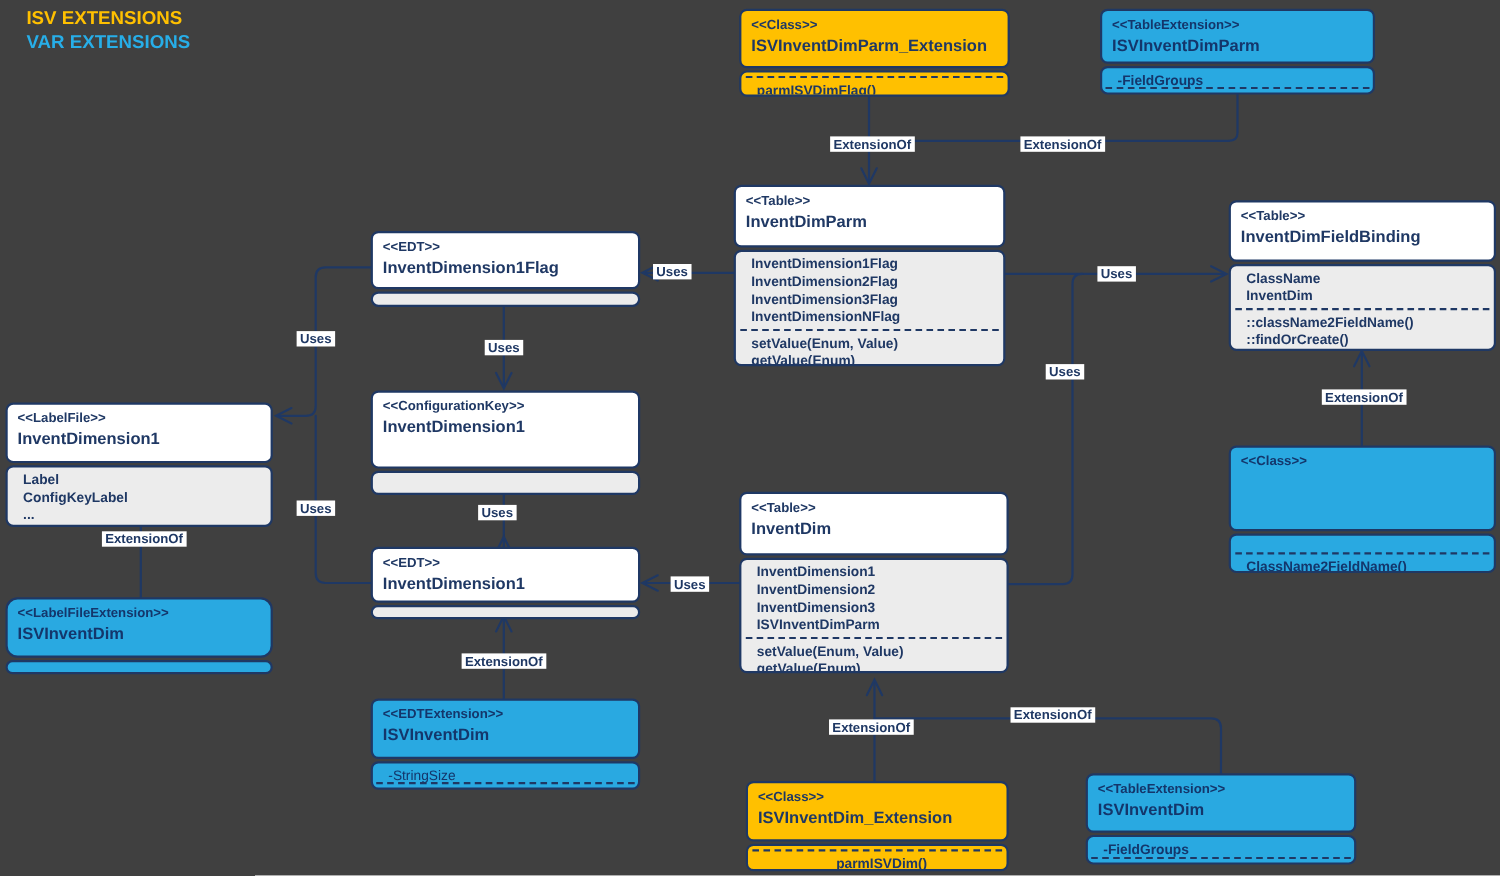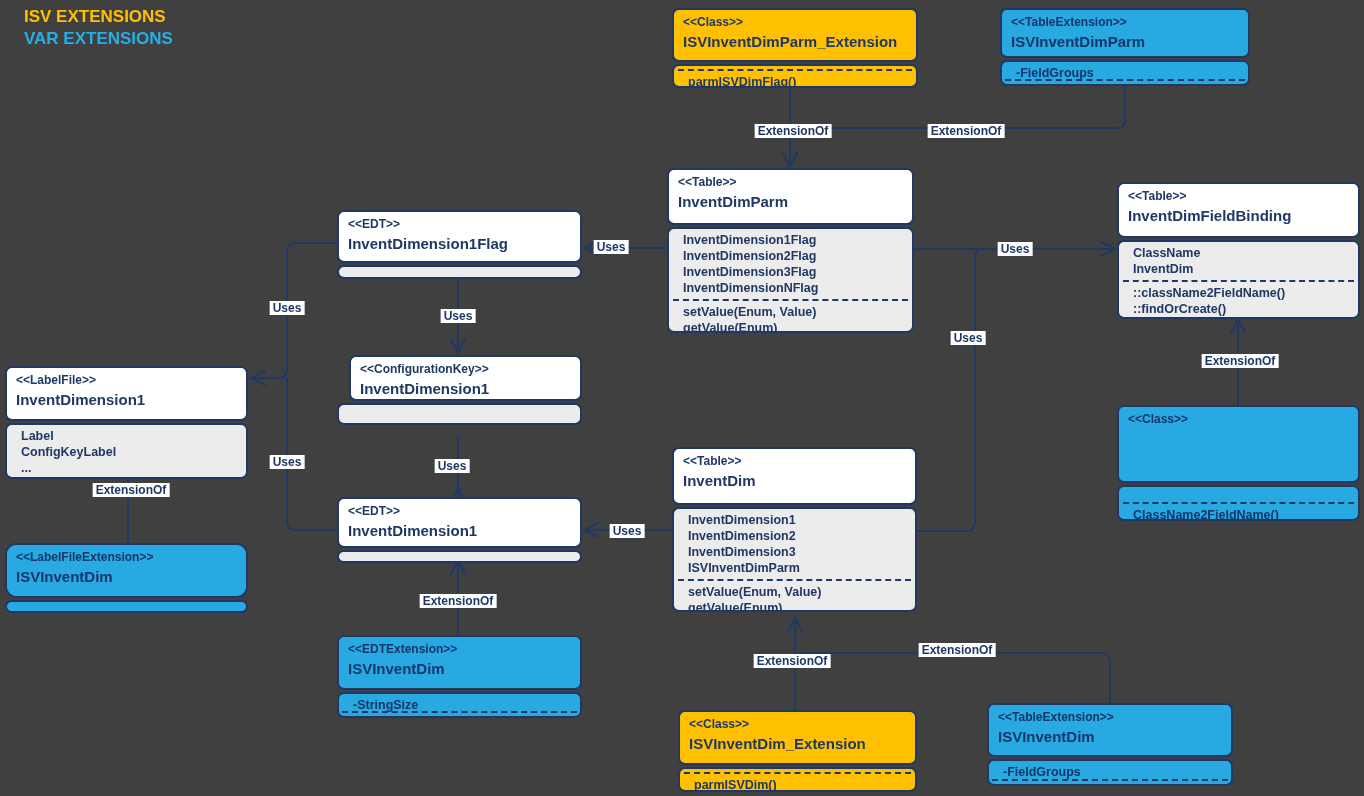--- a/index.html
+++ b/index.html
@@ -29,27 +29,27 @@
   .blue{color:#14366B;}
   .yellow .sec{background:#FFC000;}
 
   
   #b1{left:672px;top:8px;width:246px;}   #b1 .hd{height:54px;} #b1 .mt{height:24px;}
   #b2{left:1000px;top:8px;width:250px;}  #b2 .hd{height:50px;} #b2 .mt{height:26px;}
   #b3{left:667px;top:168px;width:247px;} #b3 .hd{height:57px;} #b3 .bd{height:106px;}
   #b4{left:337px;top:210px;width:245px;} #b4 .hd{height:53px;} #b4 .bd{height:14px;}
   #b5{left:1117px;top:182px;width:243px;}#b5 .hd{height:56px;} #b5 .bd{height:79px;}
   #b6{left:5px;top:322px;width:243px;margin-top:44px;}   #b6 .hd{height:55px;} #b6 .bd{height:56px;}
-  #b7{left:337px;top:355px;width:245px;} #b7 .hd{height:46px;margin-left:12px;} #b7 .bd{height:22px;}
+  #b7{left:337px;top:355px;width:245px;} #b7 .hd{height:71px;} #b7 .bd{height:22px;}
   #b8{left:672px;top:447px;width:245px;} #b8 .hd{height:58px;} #b8 .bd{height:105px;}
   #b9{left:337px;top:497px;width:245px;} #b9 .hd{height:51px;} #b9 .bd{height:13px;}
   #b10{left:1117px;top:405px;width:243px;}#b10 .hd{height:78px;} #b10 .mt{height:36px;}
   #b11{left:5px;top:543px;width:243px;}  #b11 .hd{height:55px;border-radius:11px;} #b11 .mt{height:13px;}
   #b12{left:337px;top:635px;width:245px;}#b12 .hd{height:55px;} #b12 .mt{height:26px;}
-  #b13{left:678px;top:710px;width:239px;}#b13 .hd{height:55px;} #b13 .mt{height:25px;}
+  #b13{left:678px;top:710px;width:239px;}#b13 .hd{height:55px;} #b13 .mt{height:25px;text-align:center;}
   #b14{left:987px;top:703px;width:246px;}#b14 .hd{height:54px;} #b14 .mt{height:27px;}
 
   .elbl{position:absolute;transform:translate(-50%,-50%);background:#fff;color:#1F3864;
         font-size:12px;font-weight:bold;padding:0 3px;white-space:nowrap;line-height:14px;}
   
   .lu1{left:611px;top:247px;} .lu2{left:287px;top:308px;} .lu3{left:458px;top:316px;}
   .lu4{left:287px;top:462px;} .lu5{left:452px;top:466px;} .lu6{left:627px;top:531px;}
   .lu7{left:1015px;top:249px;}.lu8{left:968px;top:338px;}
   .le1{left:793px;top:131px;} .le2{left:966px;top:131px;} .le3{left:131px;top:490px;}
   .le4{left:458px;top:601px;} .le5{left:1240px;top:361px;}.le6{left:792px;top:661px;}
@@ -217,21 +217,21 @@
     </div>
     <div class="sec mt"></div>
   </div>
 
   <div class="box blue" id="b12">
     <div class="sec hd">
       <div class="st">&lt;&lt;EDTExtension&gt;&gt;</div>
       <div class="nm">ISVInventDim</div>
     </div>
     <div class="sec mt">
-      <div class="row padtop" style="font-size:12.5px;font-weight:bold">-StringSize</div>
+      <div class="row padtop" style="font-size:12.5px;font-weight:normal">-StringSize</div>
       <div class="dash-b"></div>
     </div>
   </div>
 
   <div class="box yellow" id="b13">
     <div class="sec hd">
       <div class="st">&lt;&lt;Class&gt;&gt;</div>
       <div class="nm">ISVInventDim_Extension</div>
     </div>
     <div class="sec mt">

